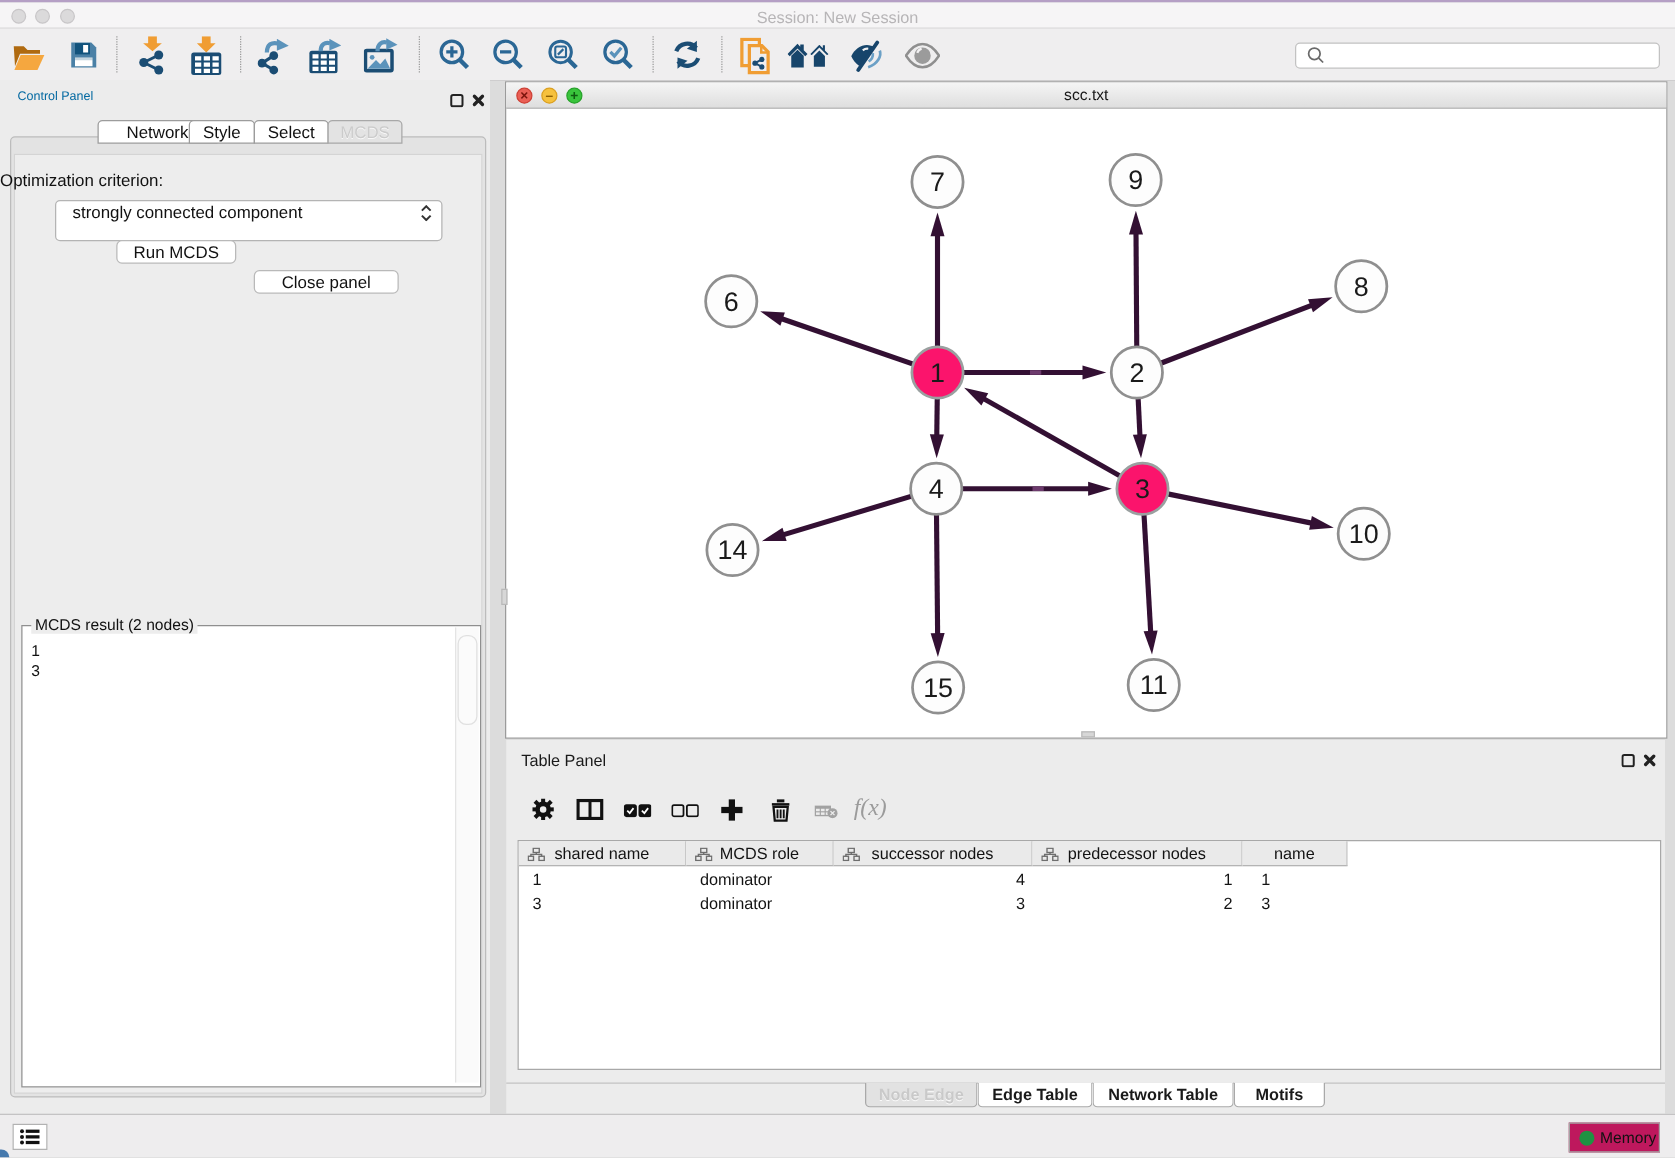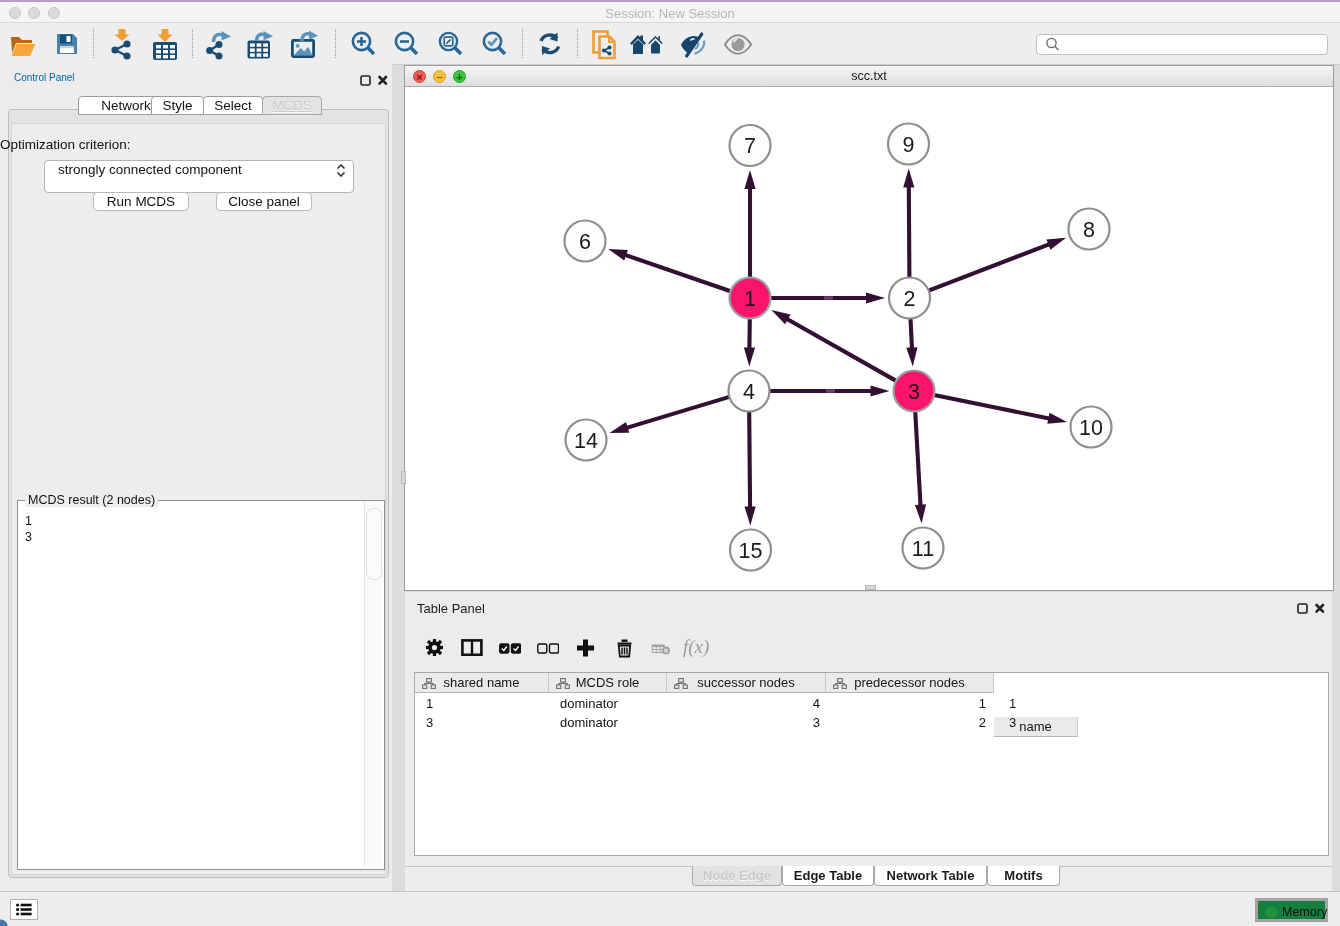--- a/index.html
+++ b/index.html
@@ -37,21 +37,21 @@
 
 #tpanel{left:405px;top:592px;width:927px;height:299px;background:#ececec;}
 #tphead{left:12px;top:9px;font-size:13px;color:#1a1a1a;}
 #tbox{left:9px;top:80px;width:915px;height:184px;background:#fff;border:1px solid #a8a8a8;box-sizing:border-box;}
 .hc{position:absolute;top:0;height:20px;background:#eaeaea;border-right:1px solid #c8c8c8;border-bottom:1px solid #b4b4b4;box-sizing:border-box;font-size:13px;text-align:center;line-height:20px;color:#131313;}
 .rv{position:absolute;font-size:13px;color:#131313;height:19px;line-height:19px;}
 .btab{position:absolute;top:274px;height:20px;background:#fff;border:1px solid #a9a9a9;border-top:none;border-radius:0 0 4px 4px;box-sizing:border-box;font-size:13px;font-weight:bold;text-align:center;line-height:19px;color:#1a1a1a;}
 
 #statusbar{left:0;top:891px;width:1340px;height:35px;background:#eeedee;border-top:1px solid #c4c3c4;box-sizing:border-box;}
 #listbtn{left:10px;top:7px;width:28px;height:21px;background:#fff;border:1px solid #b2b2b2;box-sizing:border-box;}
-#membtn{left:1255px;top:6px;width:73px;height:24px;background:#15803d;border:3px solid #a3a3a3;box-sizing:border-box;font-size:12.5px;color:#111;}
+#membtn{left:1255px;top:6px;width:73px;height:24px;background:#be185d;border:1px solid #a3a3a3;box-sizing:border-box;font-size:12.5px;color:#111;}
 svg{display:block;}
 </style></head>
 <body>
 <div class="abs" id="purpletop"></div>
 <div class="abs" id="titlebar">
  <div class="tl" style="left:9px;"></div>
     <div class="tl" style="left:28px;"></div>
     <div class="tl" style="left:48px;"></div>
  <div class="abs" id="wtitle">Session: New Session</div>
 </div>
@@ -196,31 +196,31 @@
  <div class="abs" id="cphead">Control Panel</div>
  <svg class="abs" style="left:360px;top:11px;" width="29" height="11" viewBox="0 0 29 11">
       <rect x="1" y="1" width="9" height="9" rx="1.5" fill="none" stroke="#222" stroke-width="1.6"></rect>
       <path d="M19.5 2 L26 8.6 M26 2 L19.5 8.6" stroke="#222" stroke-width="2.6" stroke-linecap="round"></path>
     </svg>
  <div class="abs" id="tcouter"></div>
  <div class="abs" id="tcinner"></div>
  <div class="tab" style="left:78px;width:96px;">Network</div>
  <div class="tab" style="left:151px;width:53px;">Style</div>
  <div class="tab" style="left:203px;width:60px;">Select</div>
- <div class="tab" id="tabmcds" style="left:262px;width:60px;text-decoration:underline;">MCDS</div>
+ <div class="tab" id="tabmcds" style="left:262px;width:60px;">MCDS</div>
  <div class="abs" id="optlabel">Optimization criterion:</div>
  <div class="abs" id="mcdsselect">
       <span>strongly connected component</span>
   <svg width="10" height="13" viewBox="0 0 10 13" style="position:absolute;right:7px;top:3px;">
         <path d="M1.5 4.5 L5 1 L8.5 4.5" fill="none" stroke="#333" stroke-width="1.6"></path>
         <path d="M1.5 8.5 L5 12 L8.5 8.5" fill="none" stroke="#333" stroke-width="1.6"></path>
       </svg>
  </div>
  <div class="btn" style="left:93px;width:96px;">Run MCDS</div>
- <div class="btn" style="left:216px;width:96px;">Close panel</div>
+ <div class="btn" style="left:203px;width:116px;margin-top:24px;">Close panel</div>
  <div class="abs" id="resultgrp">
   <div class="abs" id="resval">1<br>3</div>
   <div class="abs" id="resscroll">
         <div class="abs" id="resthumb"></div>
       </div>
  </div>
  <div class="abs" id="resultlbl">MCDS result (2 nodes)</div>
 </div>
 <div class="abs" id="netwin">
  <div class="abs" id="nettitle">
@@ -352,21 +352,21 @@
       <rect x="9.6" y="6.9" width="3" height="2" fill="#ececec"></rect>
       <circle cx="15" cy="7.5" r="4" fill="#a2a2a2"></circle>
       <path d="M13.4 5.9 L16.6 9.1 M16.6 5.9 L13.4 9.1" stroke="#ececec" stroke-width="1.1"></path>
     </svg>
  <div class="abs" style="left:278px;top:44px;font-family:'Liberation Serif',serif;font-style:italic;font-size:19px;color:#9b9b9b;">f(x)</div>
  <div class="abs" id="tbox">
   <div class="hc" style="left:0px;width:134px;">shared name</div>
   <div class="hc" style="left:134px;width:118px;">MCDS role</div>
   <div class="hc" style="left:252px;width:159px;">successor nodes</div>
   <div class="hc" style="left:411px;width:168px;">predecessor nodes</div>
-  <div class="hc" style="left:579px;width:84px;margin-top:44px;">name</div>
+  <div class="hc" style="left:579px;width:84px;">name</div>
   <svg class="abs" style="left:7px;top:5px;" width="14" height="11" viewBox="0 0 14 11">
         <rect x="4.6" y="0.6" width="4.8" height="3.4" fill="none" stroke="#6e6e6e" stroke-width="1.1"></rect>
         <rect x="0.6" y="7" width="4.2" height="3.4" fill="none" stroke="#6e6e6e" stroke-width="1.1"></rect>
         <rect x="9.2" y="7" width="4.2" height="3.4" fill="none" stroke="#6e6e6e" stroke-width="1.1"></rect>
         <path d="M7 4 L7 5.5 M2.7 7 L2.7 5.5 L11.3 5.5 L11.3 7" fill="none" stroke="#6e6e6e" stroke-width="1.1"></path>
       </svg>
   <svg class="abs" style="left:141px;top:5px;" width="14" height="11" viewBox="0 0 14 11">
         <rect x="4.6" y="0.6" width="4.8" height="3.4" fill="none" stroke="#6e6e6e" stroke-width="1.1"></rect>
         <rect x="0.6" y="7" width="4.2" height="3.4" fill="none" stroke="#6e6e6e" stroke-width="1.1"></rect>
         <rect x="9.2" y="7" width="4.2" height="3.4" fill="none" stroke="#6e6e6e" stroke-width="1.1"></rect>

